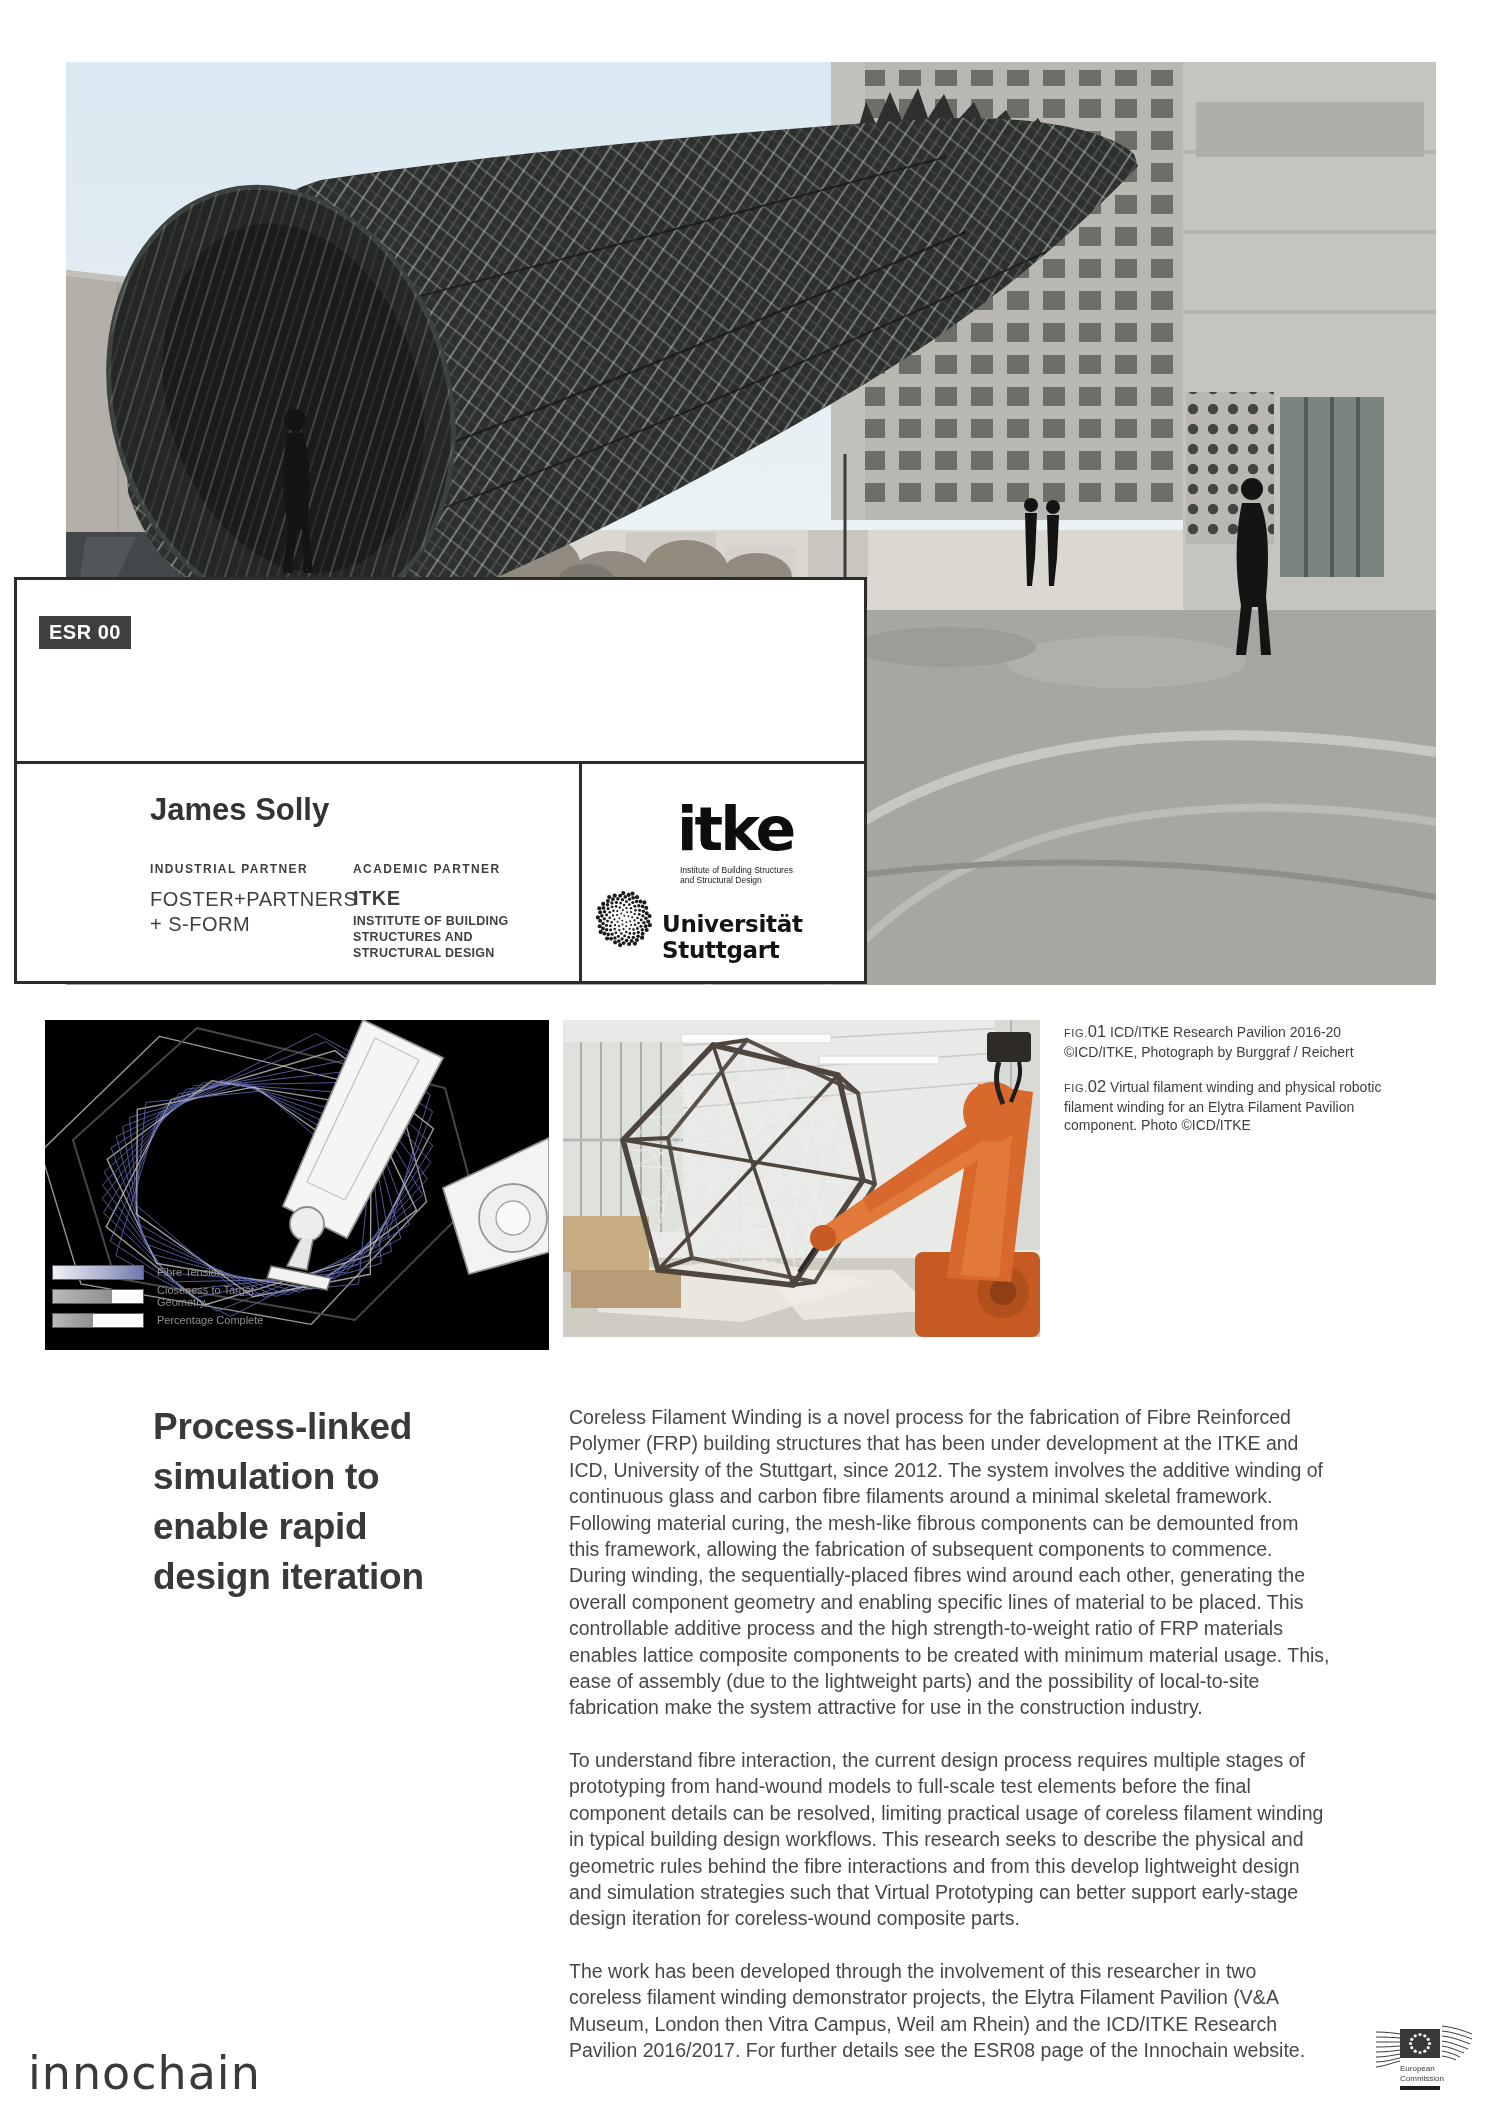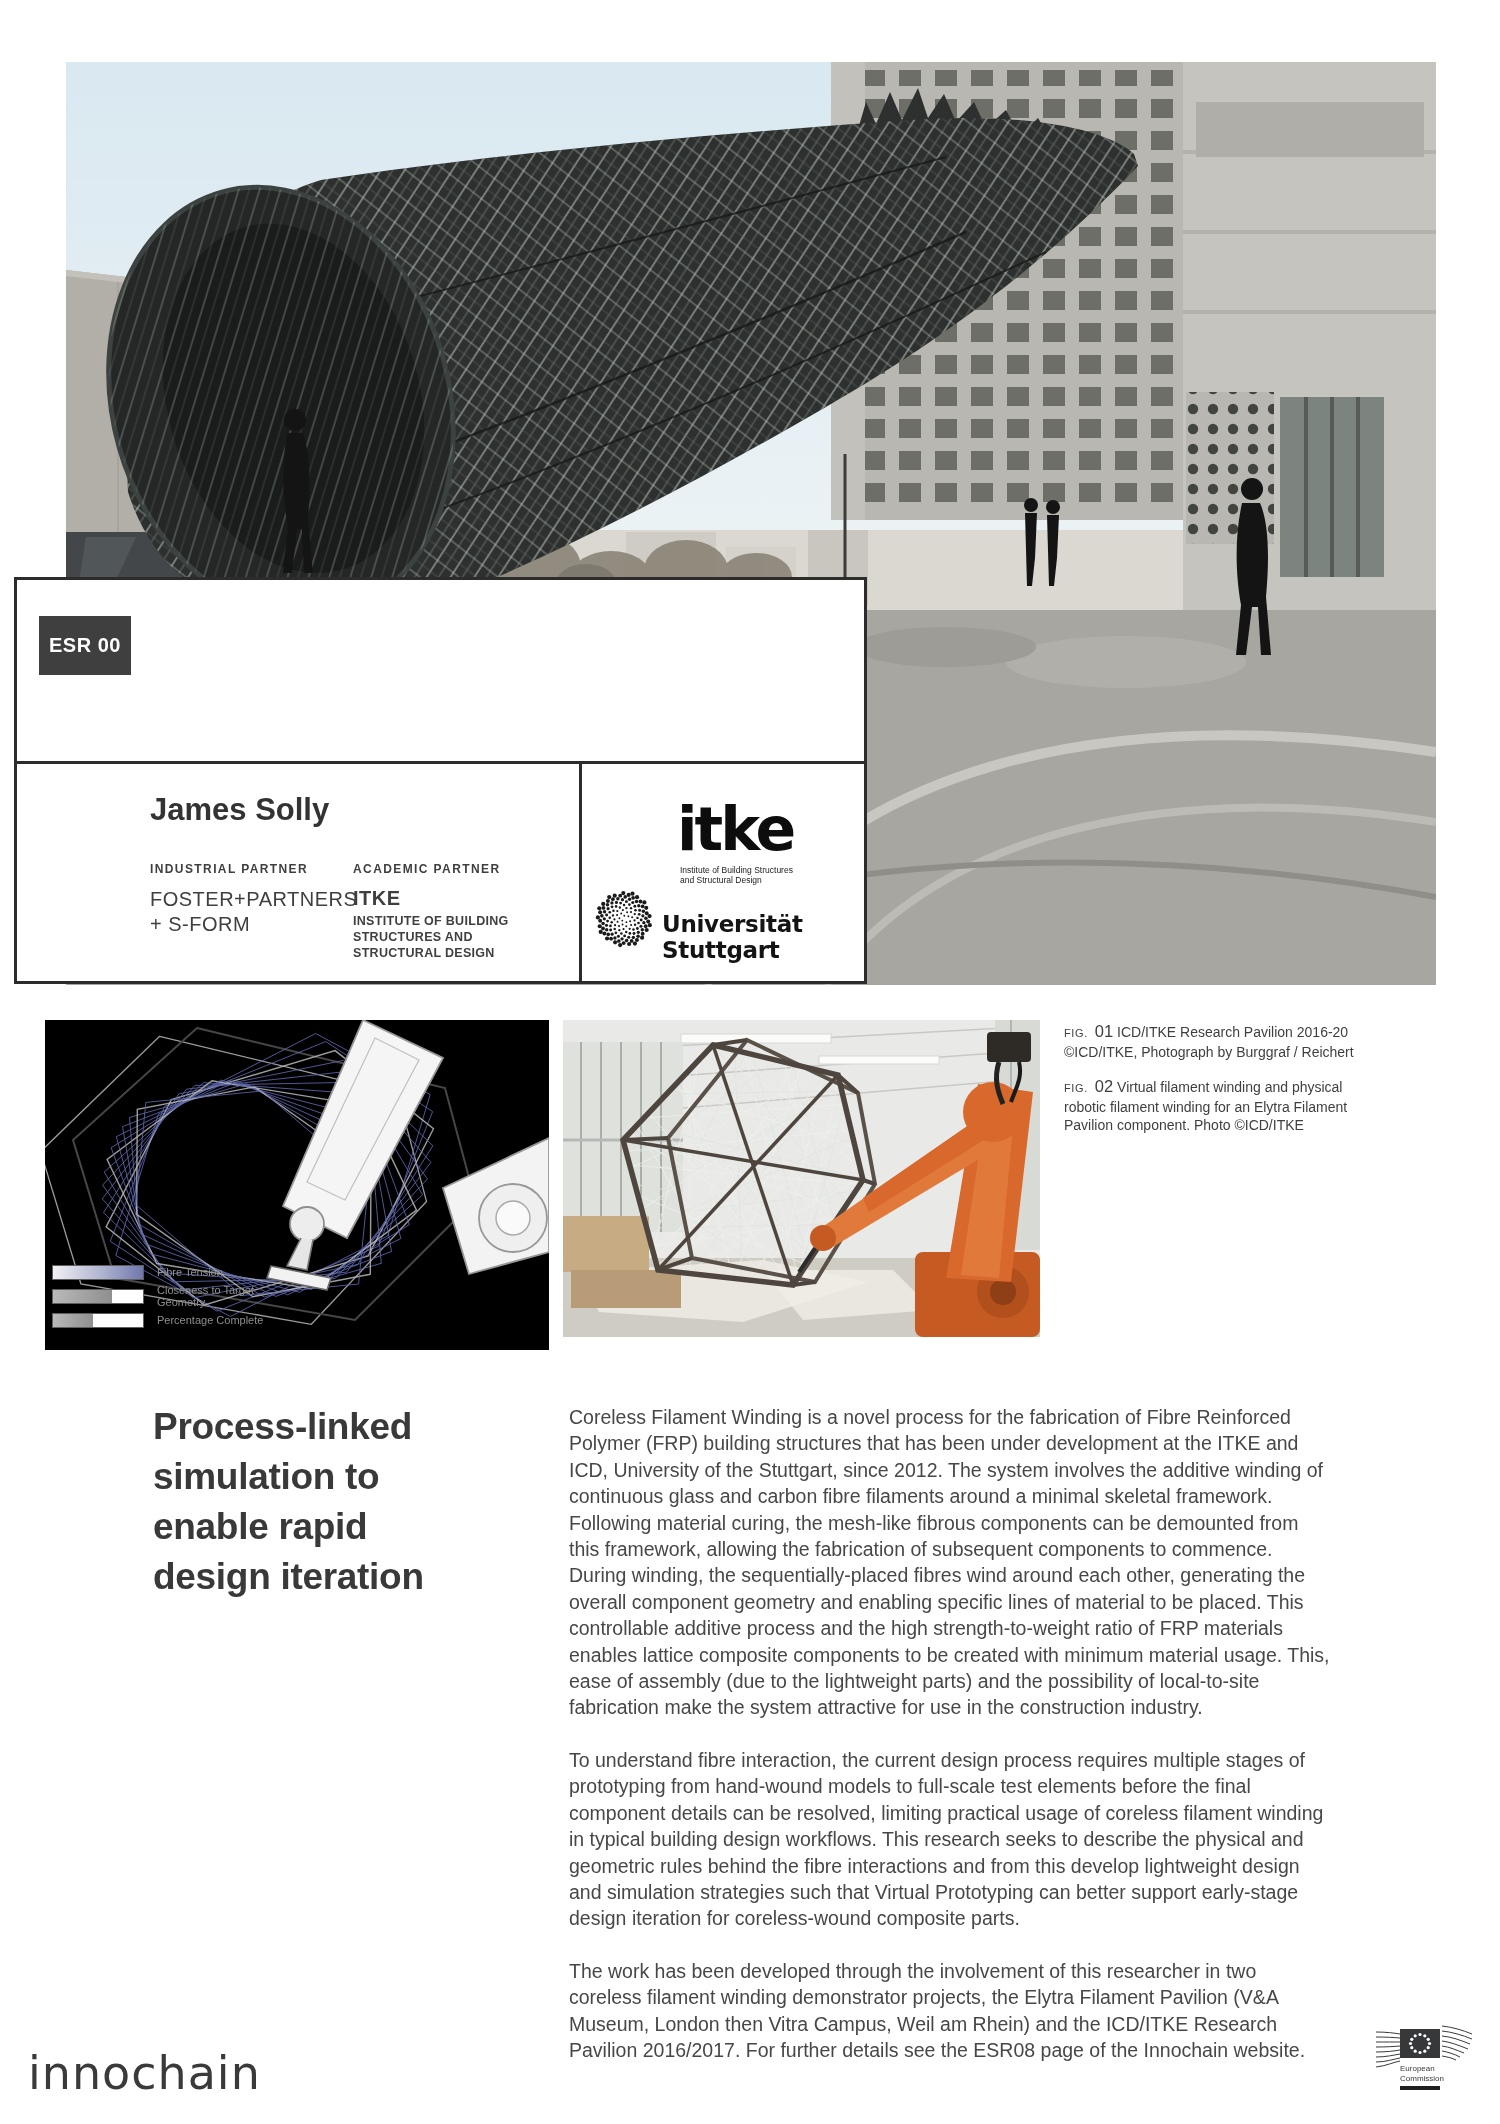--- a/index.html
+++ b/index.html
@@ -9,21 +9,21 @@
   }
   .abs{position:absolute;}
   
   #hero{left:66px;top:62px;width:1370px;height:923px;}
   
   .wbox{position:absolute;background:#fff;border:3px solid #2c2c2c;box-sizing:border-box;}
   #title-box{left:14px;top:577px;width:853px;height:187px;}
   #person-box{left:14px;top:761px;width:568px;height:223px;}
   #uni-box{left:579px;top:761px;width:288px;height:223px;}
   #esr-badge{position:absolute;left:22px;top:36px;background:#3f3f3f;color:#fff;
-    font-size:20px;font-weight:bold;padding:18px 10px;letter-spacing:.5px;}
+    font-size:20px;font-weight:bold;padding:5px 10px;letter-spacing:.5px;}
   #poster-title{position:absolute;left:112px;top:6px;font-size:54px;line-height:73px;
     font-weight:bold;color:#393939;letter-spacing:-.5px;}
   #researcher-name{position:absolute;left:133px;top:28px;font-size:31px;font-weight:bold;color:#333;}
   .partner-col{position:absolute;top:98px;}
   #partner-industrial{left:133px;width:185px;}
   #partner-academic{left:336px;width:180px;}
   .partner-heading{font-size:12px;font-weight:bold;letter-spacing:1.4px;color:#3f3f3f;}
   .partner-value{margin-top:11px;font-size:20px;line-height:25px;letter-spacing:.5px;color:#3f3f3f;}
   .partner-name{margin-top:11px;font-size:20px;font-weight:bold;letter-spacing:.5px;color:#3f3f3f;}
   .partner-desc{margin-top:3px;font-size:12.5px;line-height:16px;font-weight:600;letter-spacing:.3px;color:#3f3f3f;}
@@ -33,21 +33,21 @@
   #itke-sub1{top:101px;} #itke-sub2{top:111px;}
   #uni-logo{position:absolute;left:13px;top:126px;}
   #uni-name{position:absolute;left:80px;top:147px;font-size:23px;font-weight:bold;color:#141414;
     font-family:"DejaVu Sans",sans-serif;letter-spacing:-.3px;}
   
   #diagram-fig{left:45px;top:1020px;width:504px;height:330px;background:#000000;}
   #robot-photo{left:563px;top:1020px;width:477px;height:317px;}
   #captions{left:1064px;top:1022px;width:322px;}
   .figcap{font-size:14px;line-height:18.5px;color:#3f3f3f;margin-bottom:16px;}
   .figlabel{font-size:11px;letter-spacing:.6px;}
-  .fignum{font-size:16.5px;margin-left:7px;}
+  .fignum{font-size:16.5px;}
   
   #legend{position:absolute;left:7px;top:244px;}
   .legend-row{display:flex;align-items:center;margin-bottom:7px;height:17px;}
   .legend-bar{width:92px;height:15px;border:1.5px solid #5e5e5e;box-sizing:border-box;
     background:#fff;position:relative;overflow:hidden;}
   .legend-fill{height:100%;background:linear-gradient(90deg,#b9b9b9,#8f8f8f);}
   .legend-bar.grad{background:linear-gradient(90deg,#f0f0f3 0%,#aeb3cf 55%,#6f77ae 100%);}
   .legend-label{margin-left:13px;font-size:11px;line-height:11.5px;color:#8f8f8f;width:110px;}
   
   #section-heading{left:153px;top:1402px;width:340px;font-size:37px;line-height:50px;

